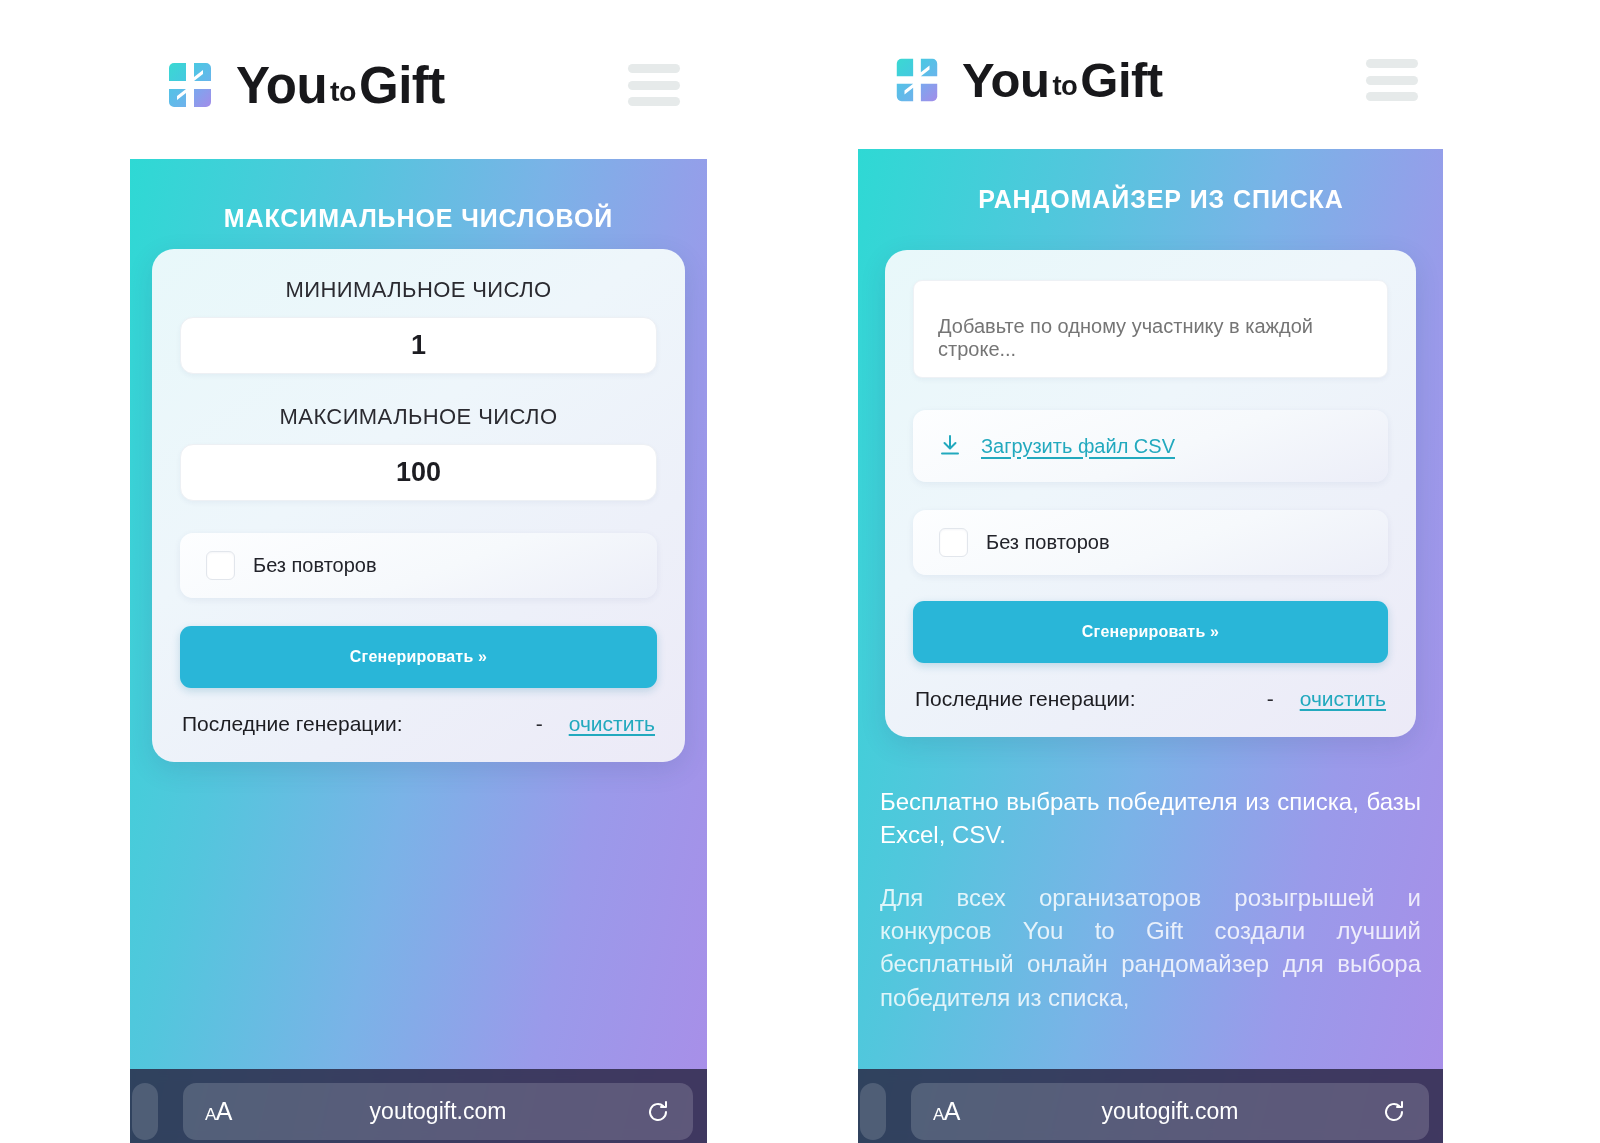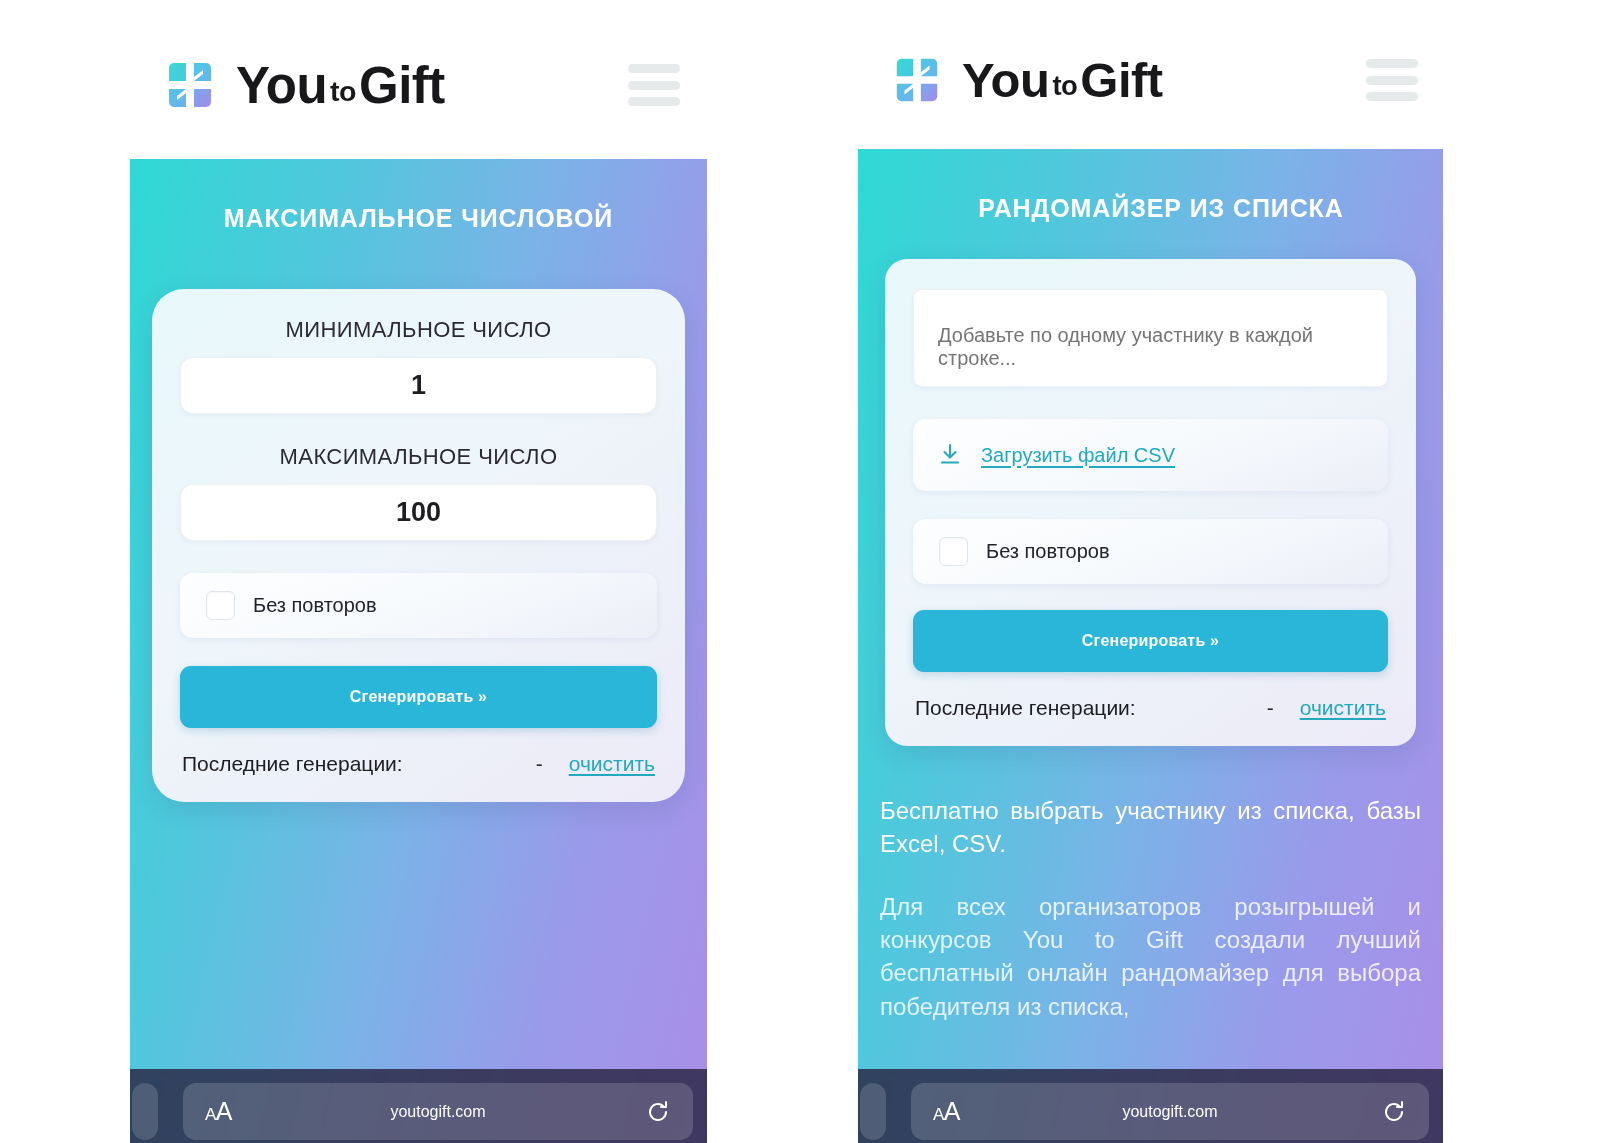--- a/index.html
+++ b/index.html
@@ -71,29 +71,29 @@
   .left  .page-body { height: 995px; }
   .right .page-body { height: 1005px; }
 
   .section-title {
     color: #ffffff;
     text-align: center;
     font-weight: 700;
     letter-spacing: 0.9px;
   }
   .left  .section-title { font-size: 25px; padding-top: 45px; }
-  .right .section-title { font-size: 25px; padding-top: 45px; margin-left: 21px; }
+  .right .section-title { font-size: 25px; padding-top: 36px; margin-left: 21px; }
 
   
   .tool-card {
     background: linear-gradient(145deg, #e8f8fa 0%, #eef6fb 40%, #eceaf7 100%);
     border-radius: 22px;
     box-shadow: 0 8px 26px rgba(40, 60, 110, 0.13);
   }
-  .left  .tool-card { margin: 56px 22px 0 22px; padding: 28px 28px 26px 28px; border-radius: 32px; }
+  .left  .tool-card { margin: 16px 22px 0 22px; padding: 28px 28px 26px 28px; }
   .right .tool-card { margin: 36px 27px 0 27px; padding: 30px 28px 26px 28px; }
 
   .field-label {
     text-align: center;
     color: #2a2a30;
     font-size: 22px;
     letter-spacing: 0.4px;
     margin-bottom: 14px;
   }
   .text-input {
@@ -234,21 +234,21 @@
     letter-spacing: -0.5px;
     cursor: pointer;
     white-space: nowrap;
   }
   .aa-btn .a-small { font-size: 17px; }
   .aa-btn .a-big   { font-size: 25px; }
   .url-text {
     position: absolute; left: 0; right: 0;
     text-align: center;
     color: #ffffff;
-    font-size: 16px;
+    font-size: 23px;
     pointer-events: none;
   }
   .reload-btn { margin-left: auto; width: 26px; height: 26px; cursor: pointer; }
   .reload-btn svg { display: block; width: 100%; height: 100%; }
 </style>
 </head>
 <body>
 
 <div class="stage">
 
@@ -380,21 +380,21 @@
         <button class="generate-btn">Сгенерировать »</button>
 
         <div class="history-row">
           <span>Последние генерации:</span>
           <span class="history-dash">-</span>
           <span class="history-clear">очистить</span>
         </div>
       </div>
 
       <div class="copy">
-        <p>Бесплатно выбрать участнику из списка, базы Excel, CSV.</p>
+        <p>Бесплатно выбрать победителя из списка, базы Excel, CSV.</p>
         <p class="faded">Для всех организаторов розыгрышей и конкурсов You to Gift создали лучший бесплатный онлайн рандомайзер для выбора победителя из списка,</p>
       </div>
     </div>
 
     <div class="browser-bar">
       <div class="nav-stub"></div>
       <div class="url-pill">
         <div class="aa-btn"><span class="a-small">A</span><span class="a-big">A</span></div>
         <div class="url-text">youtogift.com</div>
         <div class="reload-btn">

